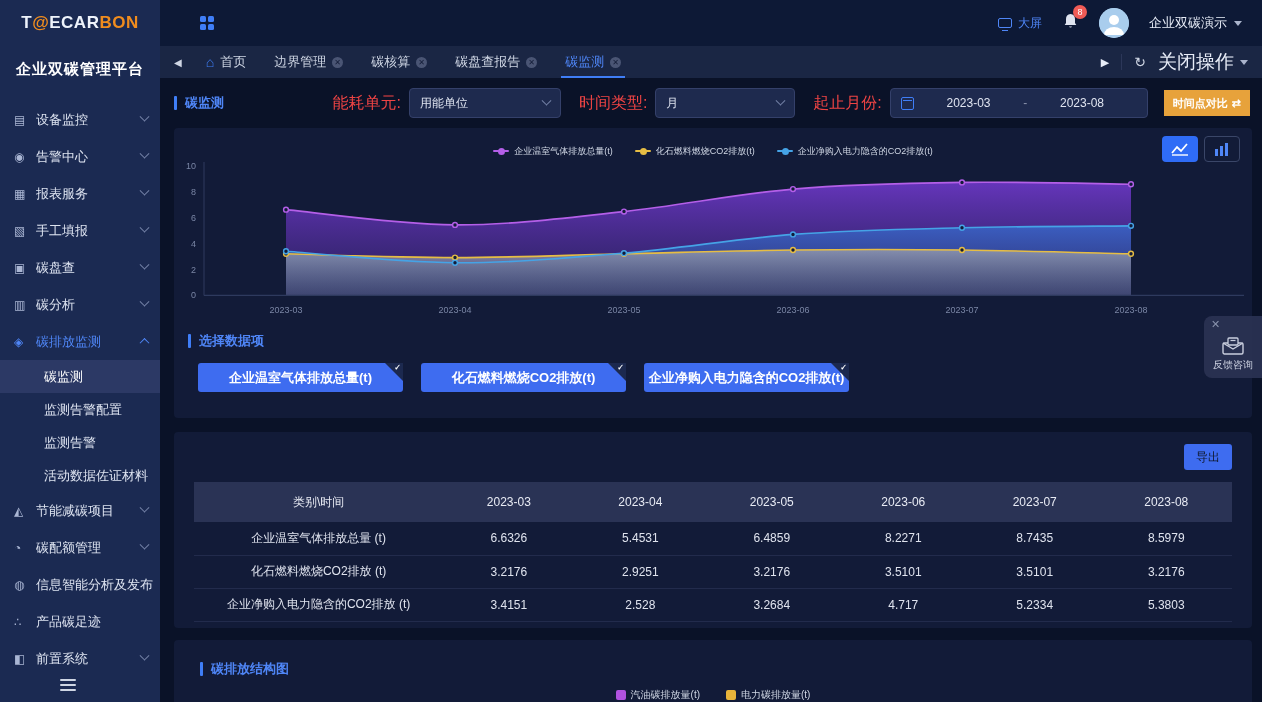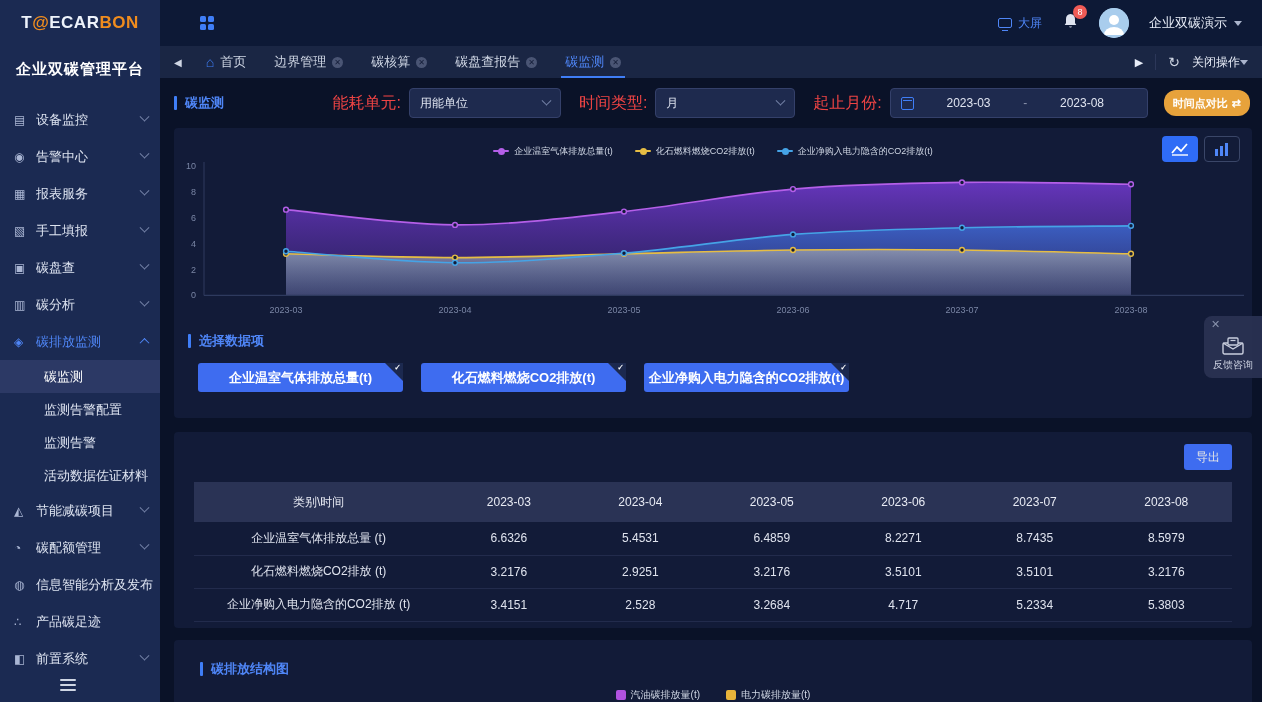--- a/index.html
+++ b/index.html
@@ -52,21 +52,21 @@
     cursor:pointer; position:relative; }
   .tab.active { color:#4f86f7; }
   .tab.active::after { content:""; position:absolute; left:10px; right:10px; bottom:0; height:2px; background:#3f7ef7; }
   .home-ic { color:#3f7ef7; font-size:14px; }
   .tab-close { width:11px; height:11px; border-radius:50%; background:#4a5574; color:#141d38;
     font-size:8px; line-height:11px; text-align:center; cursor:pointer; }
   .tabbar-right { margin-left:auto; display:flex; align-items:center; gap:12px; }
   .fwd { color:#e8edf8; font-size:11px; cursor:pointer; }
   .vdiv { width:1px; height:16px; background:#2c3759; }
   .refresh-ic { color:#cfd6e4; font-size:14px; cursor:pointer; }
-  .close-ops { display:flex; align-items:center; color:#e8edf8; font-size:12px; cursor:pointer; }
+  .close-ops { display:flex; align-items:center; gap:6px; color:#e8edf8; font-size:19px; cursor:pointer; }
 
   .content { height:624px; overflow:hidden; background:#0a1228; }
 
   
   .filter-row { height:50px; display:flex; align-items:center; padding:0 12px 0 14px; }
   .sec-title { display:flex; align-items:center; gap:8px; }
   .blue-bar { width:3px; height:14px; background:#3f7ef7; border-radius:1px; }
   .sec-title span { color:#4f86f7; font-size:13px; font-weight:600; }
   .filters { margin-left:auto; display:flex; align-items:center; }
   .flabel { color:#ef4444; font-size:16px; margin-right:8px; white-space:nowrap; }
@@ -74,21 +74,21 @@
     background:#1e2a4e; border:1px solid #34406a; border-radius:4px; padding:0 10px;
     color:#dfe4f0; font-size:12px; margin-right:18px; cursor:pointer; }
   .sel .chev { transform:rotate(45deg) translate(-2px,-2px); }
   .sel-energy { width:152px; } .sel-time { width:140px; }
   .range { display:flex; align-items:center; height:30px; width:258px; background:#1e2a4e;
     border:1px solid #34406a; border-radius:4px; padding:0 10px; margin-right:16px; cursor:text; }
   .cal-ic { width:13px; height:13px; border:1.5px solid #3f7ef7; border-radius:2px; position:relative; flex:none; }
   .cal-ic::after { content:""; position:absolute; left:1px; right:1px; top:2px; height:1.5px; background:#3f7ef7; }
   .range .val { flex:1; text-align:center; color:#dfe4f0; font-size:12px; }
   .range .sep { color:#8a93ad; font-size:12px; }
-  .compare-btn { height:26px; padding:0 9px; background:#e7a23b; border-radius:12px; border:none;
+  .compare-btn { height:26px; padding:0 9px; background:#e7a23b; border-radius:0; border:none;
     color:#fff; font-size:11px; font-weight:700; display:flex; align-items:center; gap:4px; cursor:pointer; }
 
   
   .panel { background:#121b38; border-radius:4px; margin:0 10px 0 14px; }
   .chart-panel { height:290px; position:relative; }
   .chart-toggles { position:absolute; top:8px; right:12px; display:flex; gap:6px; }
   .toggle { width:36px; height:26px; border-radius:4px; display:flex; align-items:center; justify-content:center; cursor:pointer; }
   .toggle.on { background:#2f6cf6; }
   .toggle.off { border:1px solid #3a4668; background:transparent; }
   .chart-legend { display:flex; justify-content:center; align-items:center; gap:22px; padding-top:16px; height:30px; }
@@ -102,21 +102,21 @@
   .sub-title span { color:#4f86f7; font-size:13px; font-weight:600; }
   .data-buttons { display:flex; gap:18px; margin:13px 0 0 24px; }
   .data-btn { position:relative; width:205px; height:29px; background:#3e6cf0; border-radius:3px; border:none;
     color:#fff; font-weight:700; font-size:13px; display:flex; align-items:center; justify-content:center; cursor:pointer; }
   .corner { position:absolute; top:0; right:0; width:18px; height:18px; background:#1c294f;
     clip-path:polygon(0 0,100% 0,100% 100%); }
   .corner::after { content:"✓"; position:absolute; top:0px; right:2px; font-size:8px; color:#fff; }
 
   .table-panel { margin-top:14px; height:196px; position:relative; padding:14px 20px 0; }
   .export-btn { position:absolute; top:12px; right:20px; height:26px; padding:0 12px; background:#3e6cf0;
-    border:none; border-radius:3px; color:#e5e5e5; font-size:12px; cursor:pointer; }
+    border:none; border-radius:3px; color:#0f172a; font-size:12px; cursor:pointer; }
   table.data { width:100%; border-collapse:collapse; margin-top:36px; font-size:12px; color:#dfe3ee; table-layout:fixed; }
   table.data thead tr { background:#2a3355; }
   table.data th { height:40px; font-weight:400; color:#e8ebf4; }
   table.data td { height:33px; text-align:center; border-bottom:1px solid #222b4c; }
   table.data th:first-child, table.data td:first-child { width:24%; }
 
   .structure-panel { margin-top:12px; height:70px; padding-top:20px; }
   .structure-legend { display:flex; justify-content:center; align-items:center; gap:26px; margin-top:10px; }
   .sl-item { display:flex; align-items:center; gap:5px; font-size:10px; color:#cfd6e4; cursor:pointer; }
   .sl-swatch { width:10px; height:10px; border-radius:2px; }

